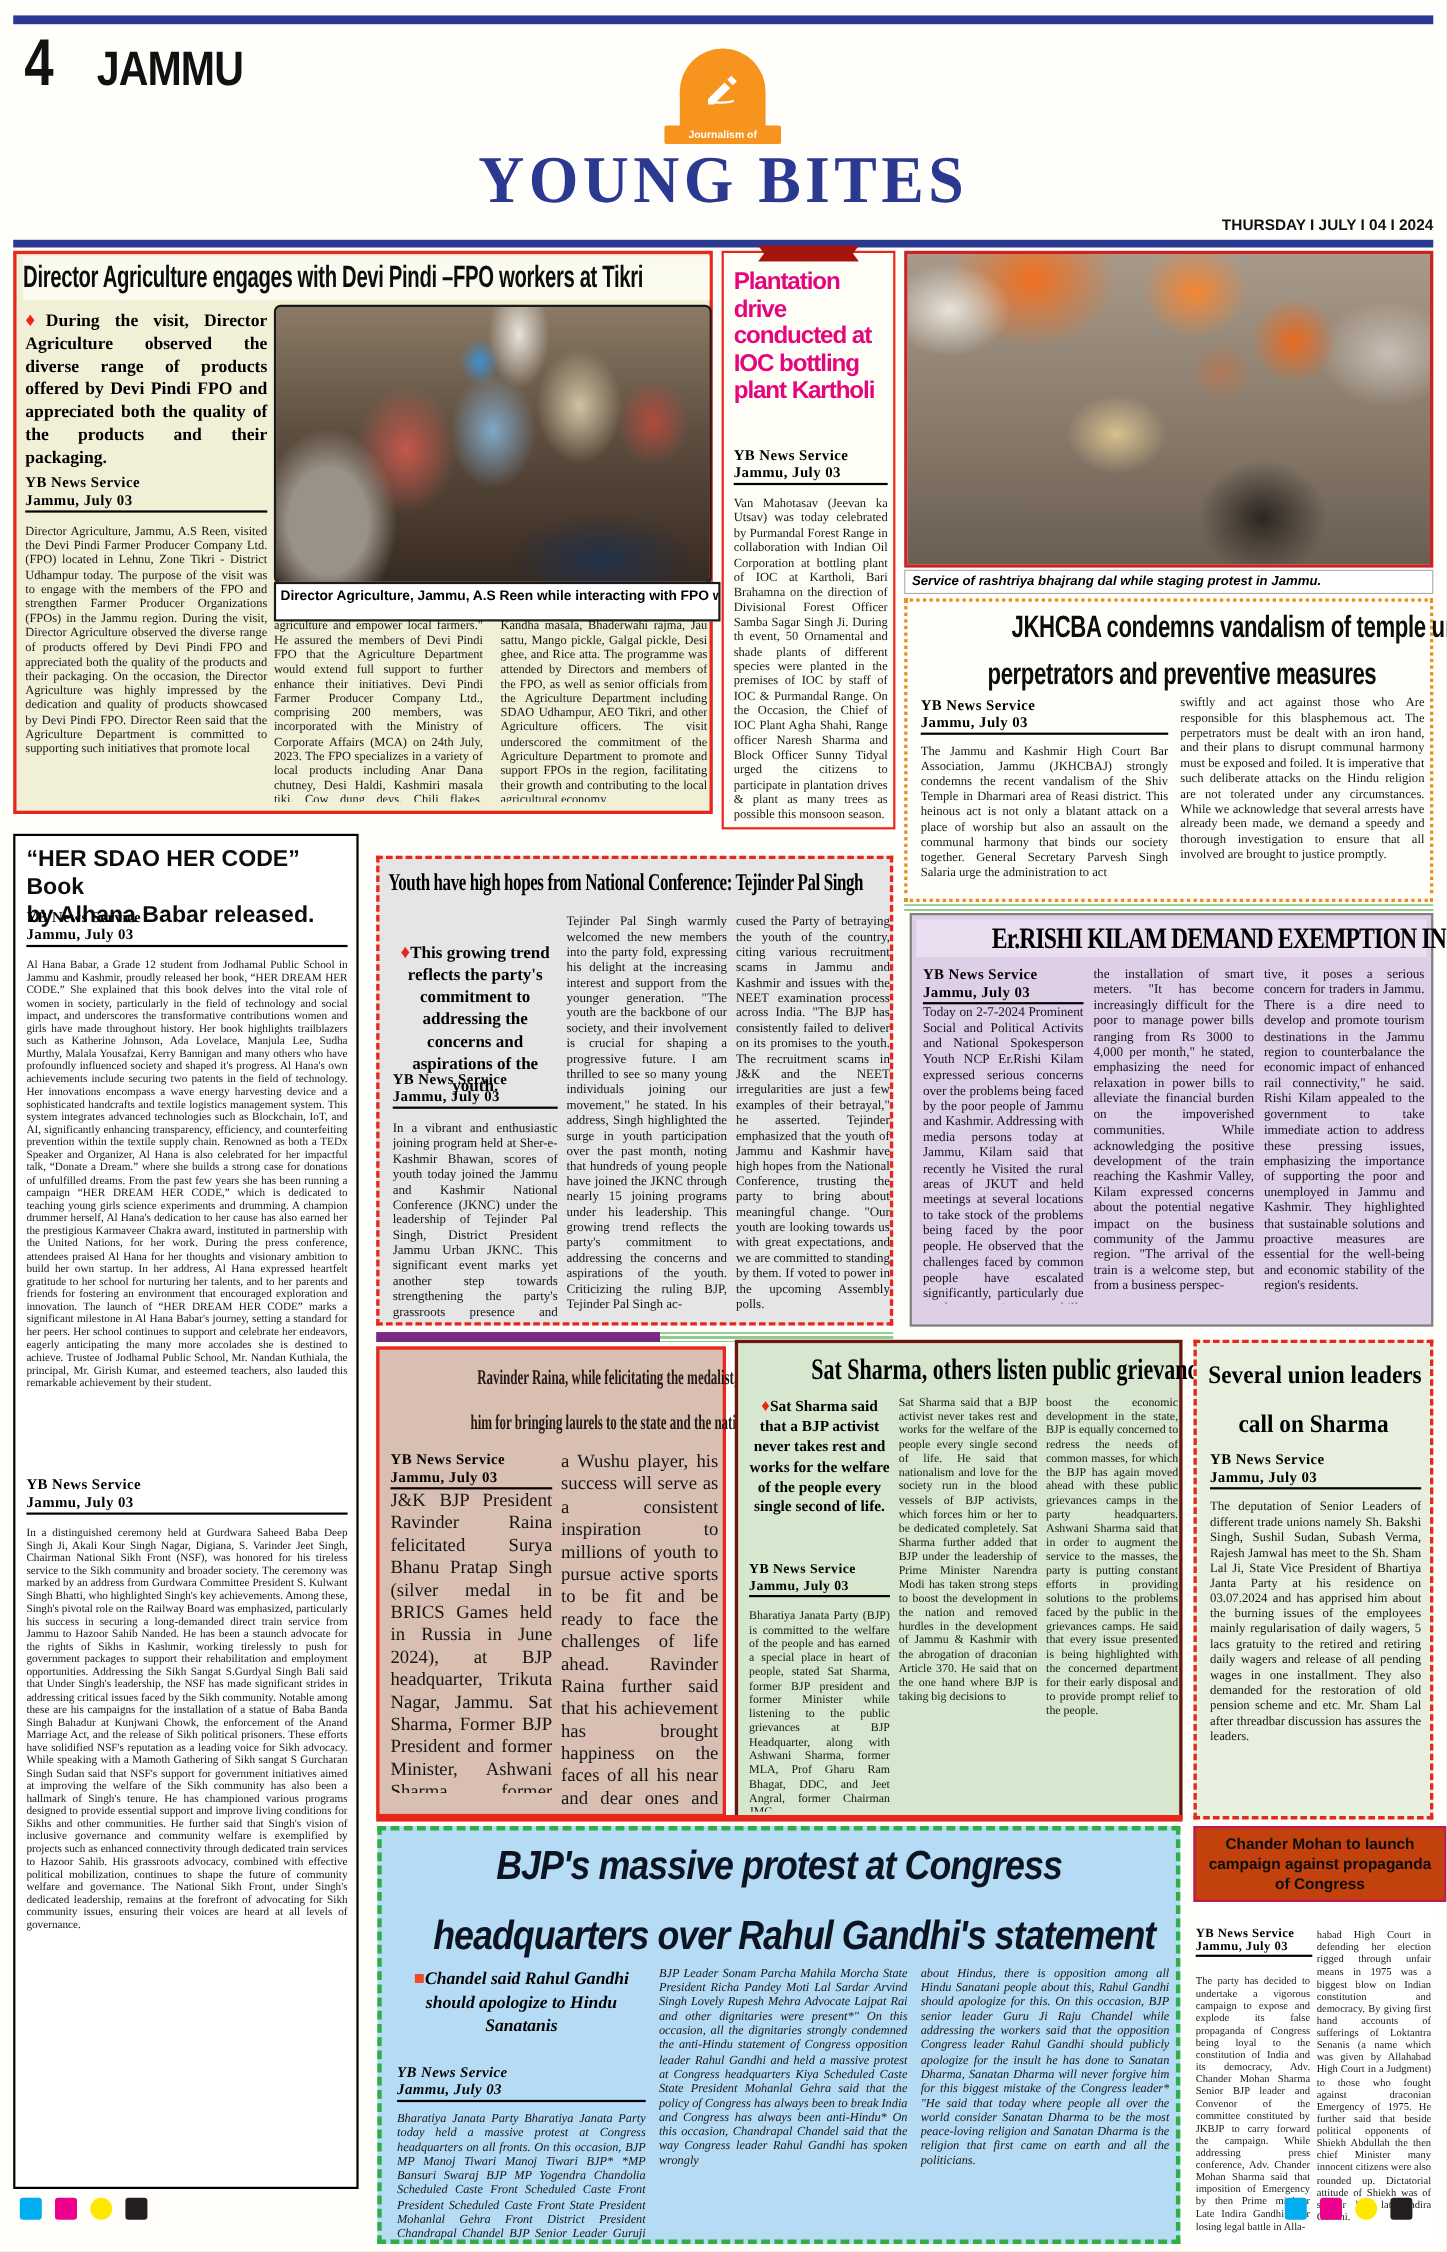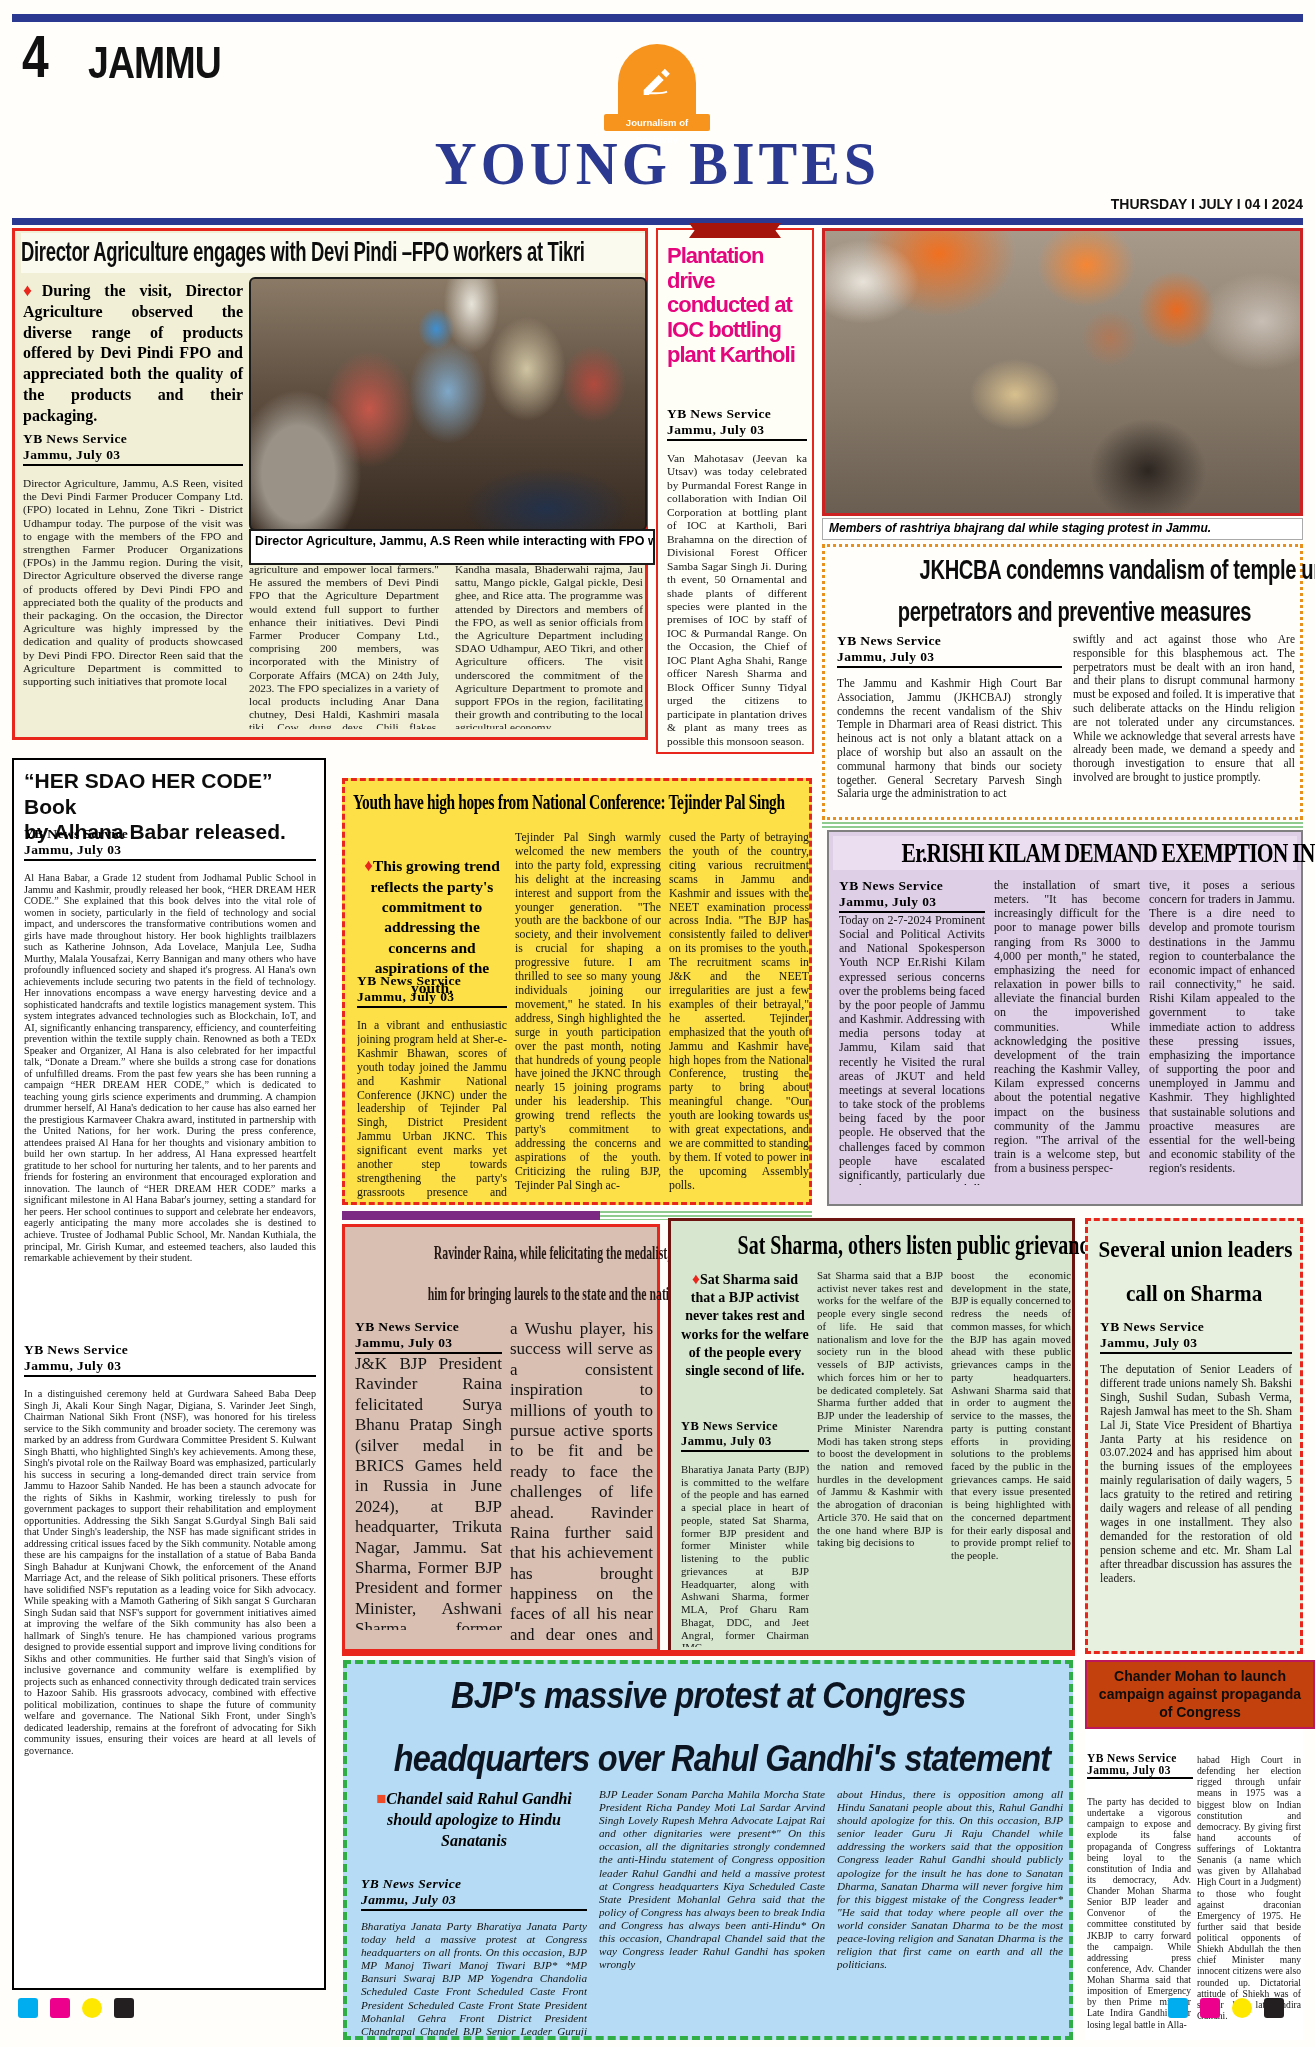--- a/index.html
+++ b/index.html
@@ -87,21 +87,21 @@
   #a6 .k1{left:10px;} #a6 .k2{left:165px;} #a6 .k3{left:320px;}
 
   #a4{left:12px;top:758px;width:314px;height:1232px;border:2px solid #000;background:#fff;}
   #a4 .hl{position:absolute;left:10px;top:8px;width:292px;font-size:21px;font-weight:bold;line-height:1.22;color:#0d0d0d;}
   #a4 .b1{position:absolute;left:10px;top:66px;width:292px;}
   #a4 .t1{position:absolute;left:10px;top:112px;width:292px;height:406px;font-size:10.2px;line-height:1.13;}
   #a4 .sub{position:absolute;left:10px;top:524px;width:292px;font-size:15px;font-weight:bold;line-height:1.25;color:#0d0d0d;}
   #a4 .b2{position:absolute;left:10px;top:582px;width:292px;}
   #a4 .t2{position:absolute;left:10px;top:628px;width:292px;height:592px;font-size:10.2px;line-height:1.13;}
 
-  #a5{left:342px;top:778px;width:470px;height:427px;border:3px dashed #e8261c;background:#fde047;padding-left:12px;}
+  #a5{left:342px;top:778px;width:470px;height:427px;border:3px dashed #e8261c;background:#e5e5e5;padding-left:12px;}
   #a5 .hl{position:absolute;left:8px;top:8px;}
   #a5 .hl .cond{font-size:22px;font-weight:bold;font-family:"Liberation Serif",serif;letter-spacing:-.5px;transform:scaleX(.70);}
   #a5 .lede{position:absolute;left:12px;top:50px;width:150px;font-size:15.5px;font-weight:bold;line-height:1.3;text-align:center;margin-top:24px;}
   #a5 .b1{position:absolute;left:12px;top:192px;width:150px;}
   #a5 .t1{position:absolute;left:12px;top:238px;width:150px;height:180px;font-size:11.8px;line-height:1.18;}
   #a5 .c2{position:absolute;left:170px;top:50px;width:146px;height:368px;font-size:11.8px;line-height:1.18;}
   #a5 .c3{position:absolute;left:324px;top:50px;width:140px;height:368px;font-size:11.8px;line-height:1.18;}
 
   #d5{left:342px;top:1211px;width:470px;height:9px;}
   #pbar{left:342px;top:1211px;width:258px;height:9px;background:#7b2982;}
@@ -191,21 +191,21 @@
     <div class="ribbon"></div>
     <div class="hl sans">Plantation drive conducted at IOC bottling plant Kartholi</div>
     <div class="byl b1">
       <span>YB News Service</span>
       <span class="dl">Jammu, July 03</span>
     </div>
     <div class="b body">Van Mahotasav (Jeevan ka Utsav) was today celebrated by Purmandal Forest Range in collaboration with Indian Oil Corporation at bottling plant of IOC at Kartholi, Bari Brahamna on the direction of Divisional Forest Officer Samba Sagar Singh Ji. During th event, 50 Ornamental and shade plants of different species were planted in the premises of IOC by staff of IOC &amp; Purmandal Range. On the Occasion, the Chief of IOC Plant Agha Shahi, Range officer Naresh Sharma and Block Officer Sunny Tidyal urged the citizens to participate in plantation drives &amp; plant as many trees as possible this monsoon season.</div>
   </div>
 
   <div class="abs" id="ph2"></div>
-  <div class="abs sans" id="cap2">Members of rashtriya bhajrang dal while staging protest in Jammu.</div>
+  <div class="abs sans" id="cap2">Service of rashtriya bhajrang dal while staging protest in Jammu.</div>
 
   <div class="abs" id="a3">
     <div class="hlwrap ctr sans">
       <span class="condc">JKHCBA condemns vandalism of temple urges for</span><br>
       <span class="condc">perpetrators and preventive measures</span>
     </div>
     <div class="byl b1">
       <span>YB News Service</span>
       <span class="dl">Jammu, July 03</span>
     </div>

